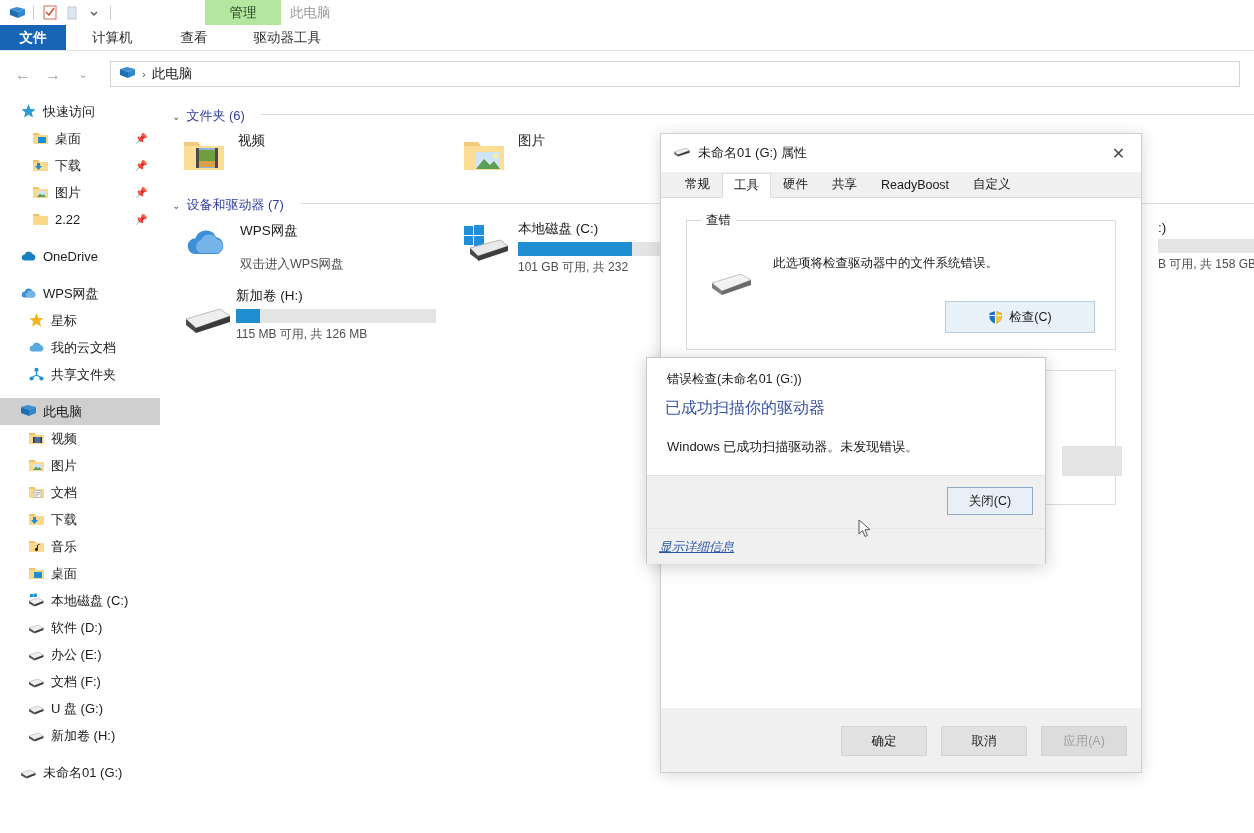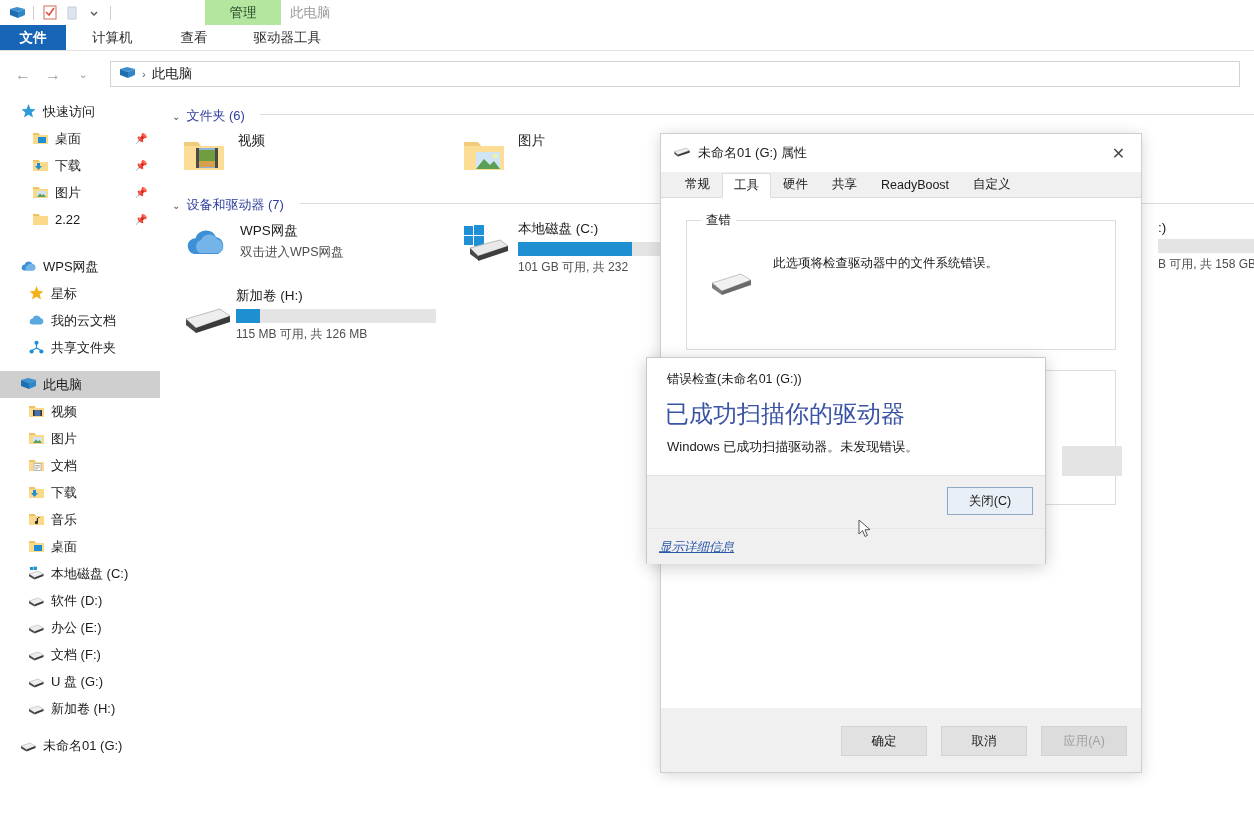--- a/index.html
+++ b/index.html
@@ -95,21 +95,21 @@
     position: absolute; display: flex; align-items: center; gap: 6px;
     color: #303f9f; font-size: 13px;
   }
   .grp-chev { color: #565656; font-size: 10px; }
   .grp-rule { position: absolute; height: 1px; background: #dcdcdc; }
 
   .tile { position: absolute; display: flex; align-items: flex-start; gap: 10px; }
   .tile-ico { width: 48px; height: 48px; flex: 0 0 48px; position: relative; }
   .tile-body { padding-top: 2px; }
   .tile-name { font-size: 13.5px; color: #1b1b1b; white-space: nowrap; }
-  .tile-sub { font-size: 12.5px; color: #4d4d4d; margin-top: 4px; white-space: nowrap; }
+  .tile-sub { font-size: 12.5px; color: #4d4d4d; margin-top: 16px; white-space: nowrap; }
   .bar-track { width: 200px; height: 14px; background: #e4e4e4; margin-top: 4px; }
   .bar-fill { height: 14px; background: #1e90d2; }
   .bar-cap { font-size: 12px; color: #4d4d4d; margin-top: 3px; white-space: nowrap; }
 
   
   .propdlg {
     position: absolute; left: 660px; top: 133px; width: 482px; height: 640px;
     background: #f0f0f0; border: 1px solid #cfcfcf;
     box-shadow: 0 2px 14px rgba(0,0,0,0.16);
   }
@@ -172,21 +172,21 @@
   
   .errdlg {
     position: absolute; left: 646px; top: 357px; width: 400px; height: 207px;
     background: #ffffff; border: 1px solid #c8c8c8;
     box-shadow: 0 3px 16px rgba(0,0,0,0.20);
   }
   .err-caption {
     position: absolute; left: 20px; top: 13px; font-size: 12.5px; color: #1a1a1a;
   }
   .err-head {
-    position: absolute; left: 18px; top: 40px; font-size: 24px; color: #3a53a4;
+    position: absolute; left: 18px; top: 40px; font-size: 16px; color: #3a53a4;
     font-weight: normal;
   }
   .err-body {
     position: absolute; left: 20px; top: 80px; font-size: 13px; color: #1a1a1a;
   }
   .err-sep {
     position: absolute; left: 0; top: 117px; width: 398px; height: 1px; background: #e2e2e2;
   }
   .err-btnrow {
     position: absolute; left: 0; top: 118px; width: 398px; height: 52px; background: #f0f0f0;
@@ -316,20 +316,28 @@
         <span class="sb-ico">
           <svg width="17" height="17" viewBox="0 0 17 17">
             <path d="M1 3 H6.5 L8 5 H16 V14 H1 Z" fill="#f0c263"></path>
             <path d="M1 5 H16 V14 H1 Z" fill="#fbd98a"></path>
           </svg>
         </span>
         <span>2.22</span>
         <span class="pin" style="font-size: 10px;">📌</span>
       </div>
       <div class="sb-gap"></div>
+      <div class="sb-item lv0">
+        <span class="sb-ico">
+          <svg width="17" height="17" viewBox="0 0 17 17">
+            <path d="M4 12.6 a3.1 3.1 0 0 1 0.6 -6.1 a4.3 4.3 0 0 1 8 -0.5 a3.5 3.5 0 0 1 0.8 6.6 z" fill="#1a7fc1"></path>
+          </svg>
+        </span>
+        <span>OneDrive</span>
+      </div>
       <div class="sb-gap"></div>
       <div class="sb-item lv0">
         <span class="sb-ico">
           <svg width="17" height="17" viewBox="0 0 17 17">
             <path d="M4 12.6 a3.1 3.1 0 0 1 0.6 -6.1 a4.3 4.3 0 0 1 8 -0.5 a3.5 3.5 0 0 1 0.8 6.6 z" fill="#3d8fd6"></path>
             <path d="M7 12.2 a2.5 2.5 0 0 1 0.4 -4.6 a3.4 3.4 0 0 1 6.2 -0.4 a2.8 2.8 0 0 1 0.6 5 z" fill="#74b4e8"></path>
           </svg>
         </span>
         <span>WPS网盘</span>
       </div>
@@ -646,20 +654,30 @@
       <div class="fieldset" style="left:25px; top:22px; width:430px; height:130px;">
         <span class="fs-legend">查错</span>
         <span class="drv-glyph" style="left:22px; top:48px;">
           <svg width="46" height="30" viewBox="0 0 46 30">
             <path d="M3 14 L32 5 L42 11 L13 22 Z" fill="#f2f2f2" stroke="#c2c2c2"></path>
             <path d="M3 14 L3 19 L13 26 L13 22 Z" fill="#7d7d7d"></path>
             <path d="M13 22 L42 11 L42 16 L13 26 Z" fill="#6a6a6a"></path>
           </svg>
         </span>
         <span class="fs-desc" style="left:86px; top:33px; width:330px;">此选项将检查驱动器中的文件系统错误。</span>
+        <div class="winbtn" style="left:258px; top:80px; width:150px; height:32px;">
+          <span class="shield">
+            <svg width="15" height="15" viewBox="0 0 15 15">
+              <path d="M7.5 1 L13.5 3 V8 C13.5 11 7.5 14 7.5 14 C7.5 14 1.5 11 1.5 8 V3 Z" fill="#1e73c8"></path>
+              <path d="M7.5 1 L13.5 3 V8 C13.5 11 7.5 14 7.5 14 Z" fill="#f2c231"></path>
+              <path d="M7.5 1 L7.5 14 M1.5 5.5 L13.5 5.5" stroke="#fff" stroke-width="1.1"></path>
+            </svg>
+          </span>
+          <span>检查(C)</span>
+        </div>
       </div>
 
       <div class="fieldset" style="left:25px; top:172px; width:430px; height:135px;">
         <span class="fs-legend">对驱动器进行优化和碎片整理</span>
         <div style="position:absolute; left:375px; top:75px; width:60px; height:30px; background:#e4e4e4;"></div>
       </div>
 
     </div>
 
     <div class="propdlg-footer" id="prop-footer">

